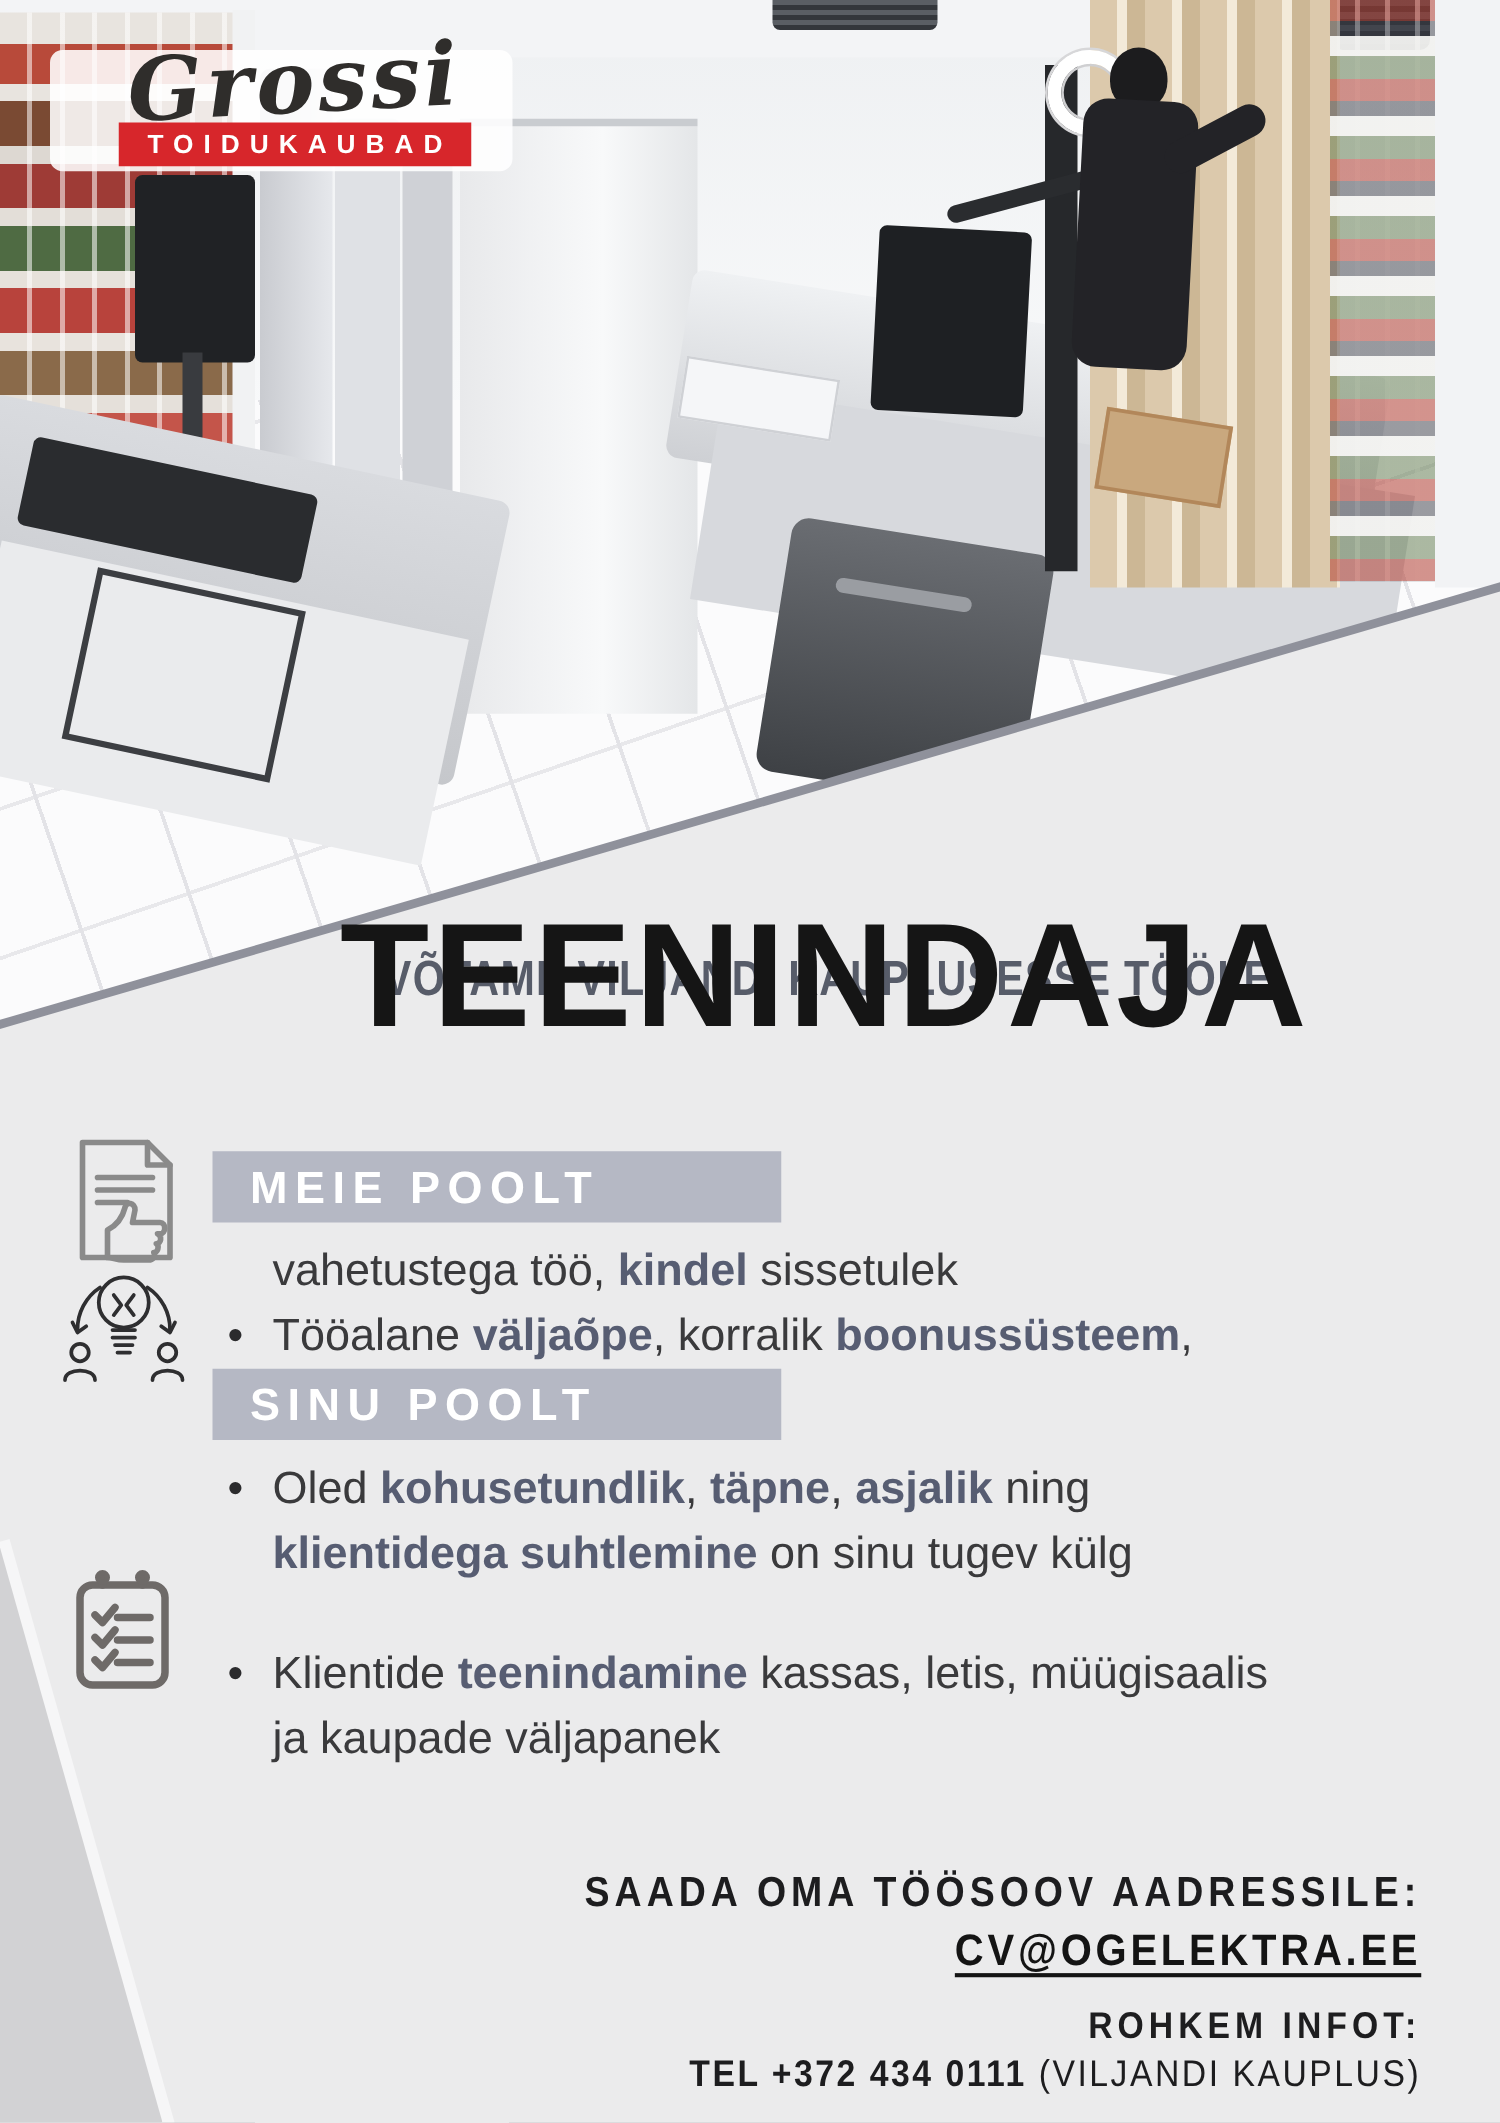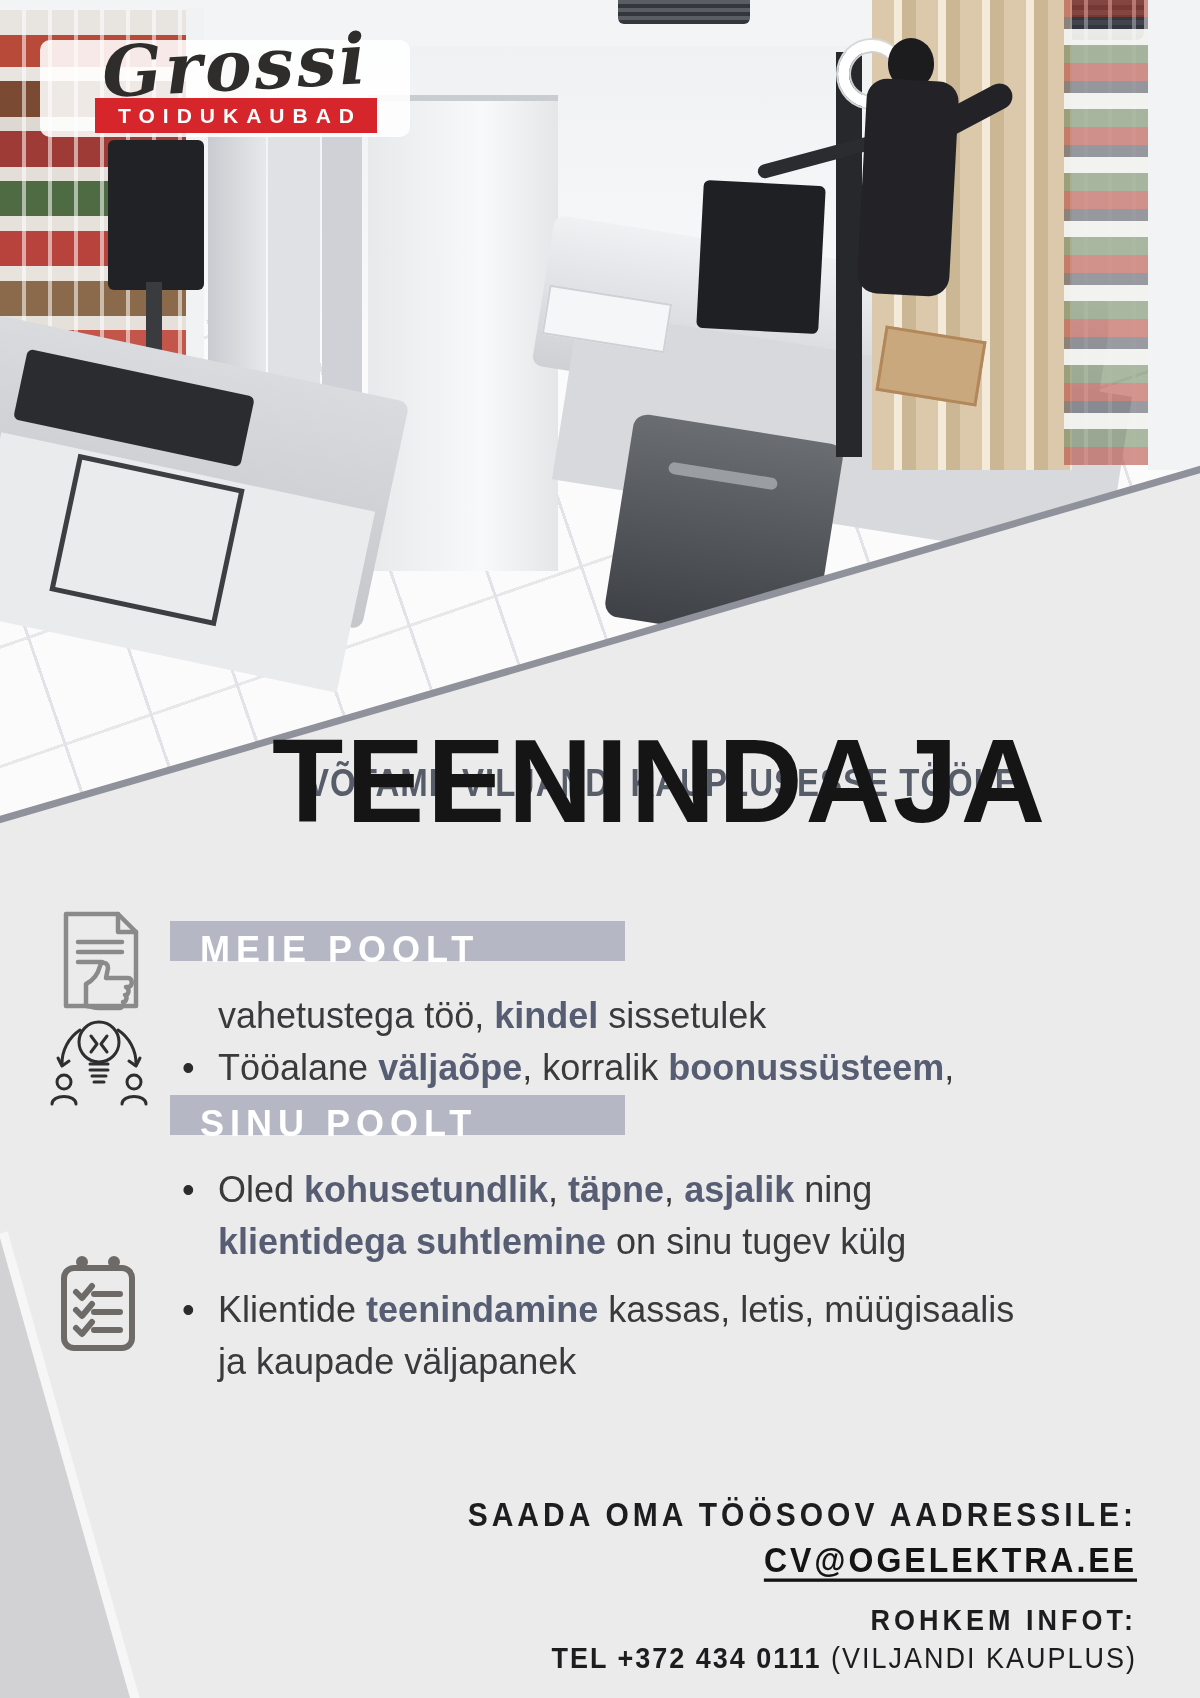--- a/index.html
+++ b/index.html
@@ -84,21 +84,21 @@
            display:flex;flex-direction:column;align-items:center;justify-content:center;gap:8px;}
   .loc-box div{font-size:19px;font-weight:600;letter-spacing:2px;color:#1b1b1b;transform:scaleY(1.15);white-space:nowrap;}
 
   
   .kicker{position:absolute;left:290px;top:760px;width:745px;text-align:center;font-size:33px;font-weight:bold;
           color:#575c69;letter-spacing:1px;transform:scaleY(1.2);transform-origin:center top;white-space:nowrap;}
   .title{position:absolute;left:272px;top:722px;font-size:118px;line-height:1;font-weight:bold;color:#151515;
          letter-spacing:3px;white-space:nowrap;transform:scaleX(.99);transform-origin:left top;}
 
   
-  .banner{position:absolute;left:170px;height:40px;background:var(--banner,#b5b8c4);color:#fff;
+  .banner{position:absolute;left:170px;height:57px;background:var(--banner,#b5b8c4);color:#fff;
           font-weight:bold;font-size:36px;letter-spacing:6px;line-height:58px;padding-left:30px;box-sizing:border-box;}
   .bw1{width:455px;} .bw3{width:575px;}
   .lines{position:absolute;left:218px;font-size:36px;line-height:52px;color:#3a3a3c;white-space:nowrap;}
   .line{position:relative;}
   .line.first:before{content:"\2022";position:absolute;left:-36px;color:#2b2b2d;}
   .bseg{font-weight:bold;color:var(--boldtext,#575d72);}
   .icon{position:absolute;}
 
   
   .f-right{position:absolute;right:63px;text-align:right;color:#1d1d1f;white-space:nowrap;}
@@ -201,21 +201,21 @@
     <svg width="84" height="100" viewBox="0 0 84 100" fill="none" stroke="#6e6a68" stroke-width="6" stroke-linecap="round" stroke-linejoin="round">
       <rect x="8" y="14" width="68" height="80" rx="10"></rect>
       <path d="M26 14 v-8 M58 14 v-8"></path>
       <circle cx="26" cy="8" r="4" stroke-width="4"></circle>
         <circle cx="58" cy="8" r="4" stroke-width="4"></circle>
       <path d="M20 38 l6 6 10-12 M38 40 h26"></path>
       <path d="M20 56 l6 6 10-12 M38 58 h26"></path>
       <path d="M20 74 l6 6 10-12 M38 76 h26"></path>
     </svg>
   </div>
-  <div class="lines" style="top:1284px">
+  <div class="lines" style="top:1312px">
     <div class="line first"><span>Klientide </span><span class="bseg">teenindamine</span><span> kassas, letis, müügisaalis</span></div>
     <div class="line"><span>ja kaupade väljapanek</span></div>
   </div>
 
   <div class="f-right cta">SAADA OMA TÖÖSOOV AADRESSILE:</div>
   <div class="f-right email">CV@OGELEKTRA.EE</div>
   <div class="f-right info">ROHKEM INFOT:</div>
   <div class="f-right phone">
     <span class="pb">TEL +372 434 0111</span><span> (VILJANDI KAUPLUS)</span>
   </div>

